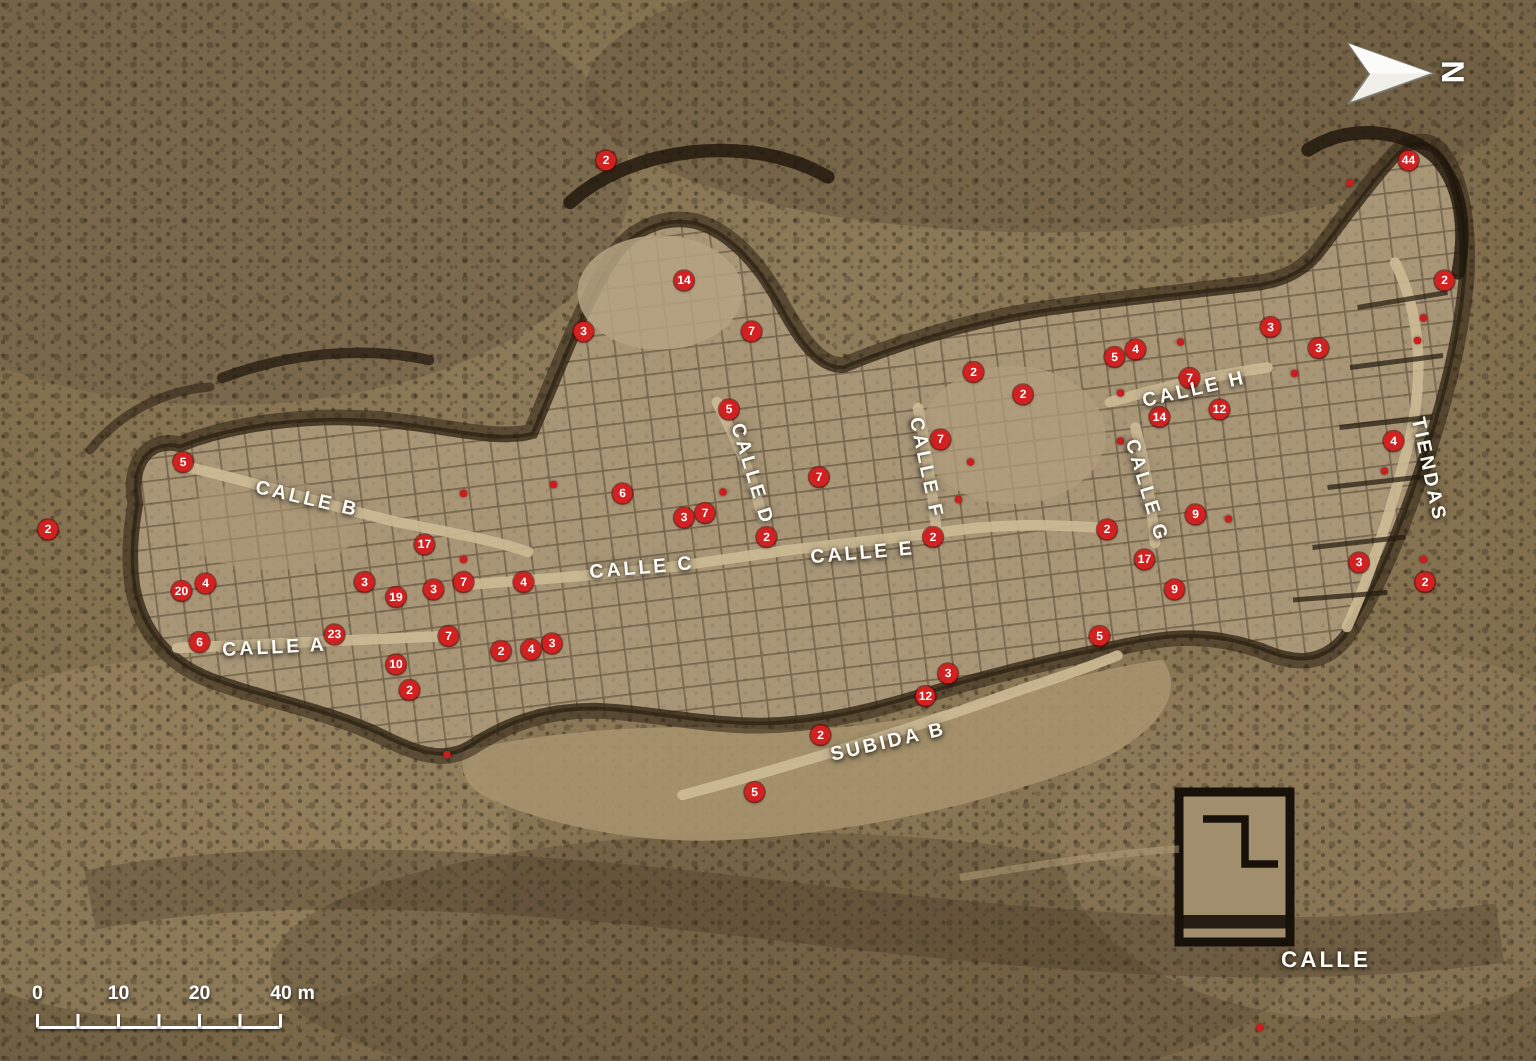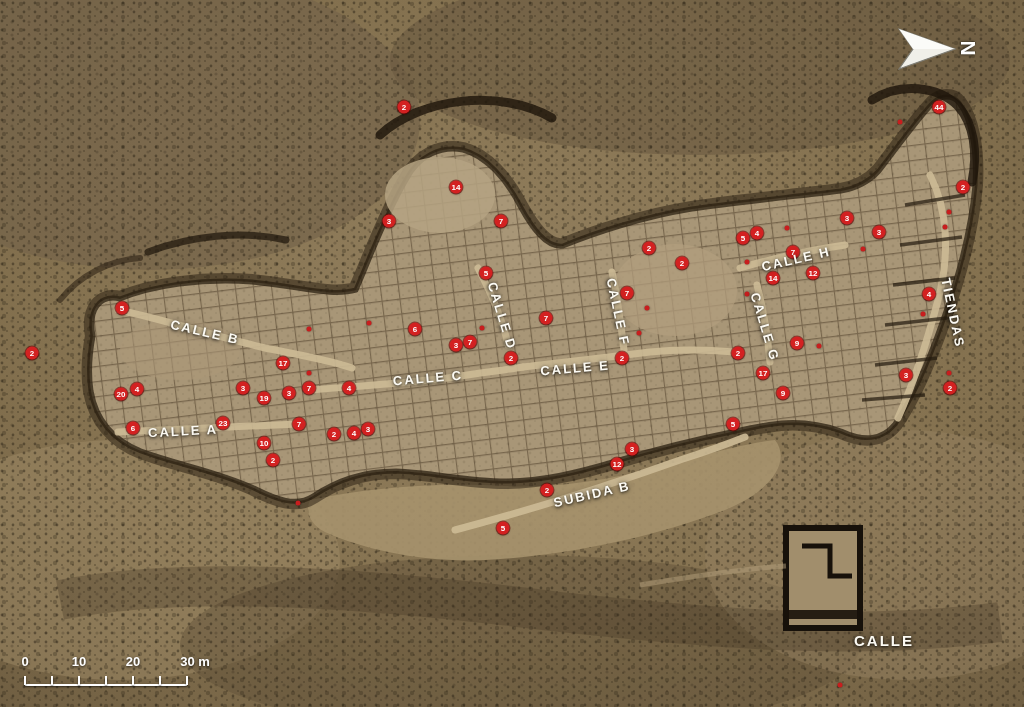--- a/index.html
+++ b/index.html
@@ -198,21 +198,21 @@
       <div class="sb-tick" style="left: 24px; top: 676px;"></div>
       <div class="sb-tick" style="left: 51px; top: 676px;"></div>
       <div class="sb-tick" style="left: 78px; top: 676px;"></div>
       <div class="sb-tick" style="left: 105px; top: 676px;"></div>
       <div class="sb-tick" style="left: 132px; top: 676px;"></div>
       <div class="sb-tick" style="left: 159px; top: 676px;"></div>
       <div class="sb-tick" style="left: 186px; top: 676px;"></div>
       <div class="sb-label" style="left: 25px; top: 654px;">0</div>
       <div class="sb-label" style="left: 79px; top: 654px;">10</div>
       <div class="sb-label" style="left: 133px; top: 654px;">20</div>
-      <div class="sb-label" style="left: 195px; top: 654px;">30 m</div>
+      <div class="sb-label" style="left: 195px; top: 654px;">40 m</div>
     </div>
 
   <div id="north">
     <svg width="60" height="44" viewBox="0 0 60 44">
       <polygon points="1,1 57,21 1,41 15,21" fill="#f0efe9" stroke="#7d7c74" stroke-width="1.2"></polygon>
       <polygon points="1,1 57,21 15,21" fill="#fbfbf8"></polygon>
     </svg>
     <span class="nletter">N</span>
   </div>
 

